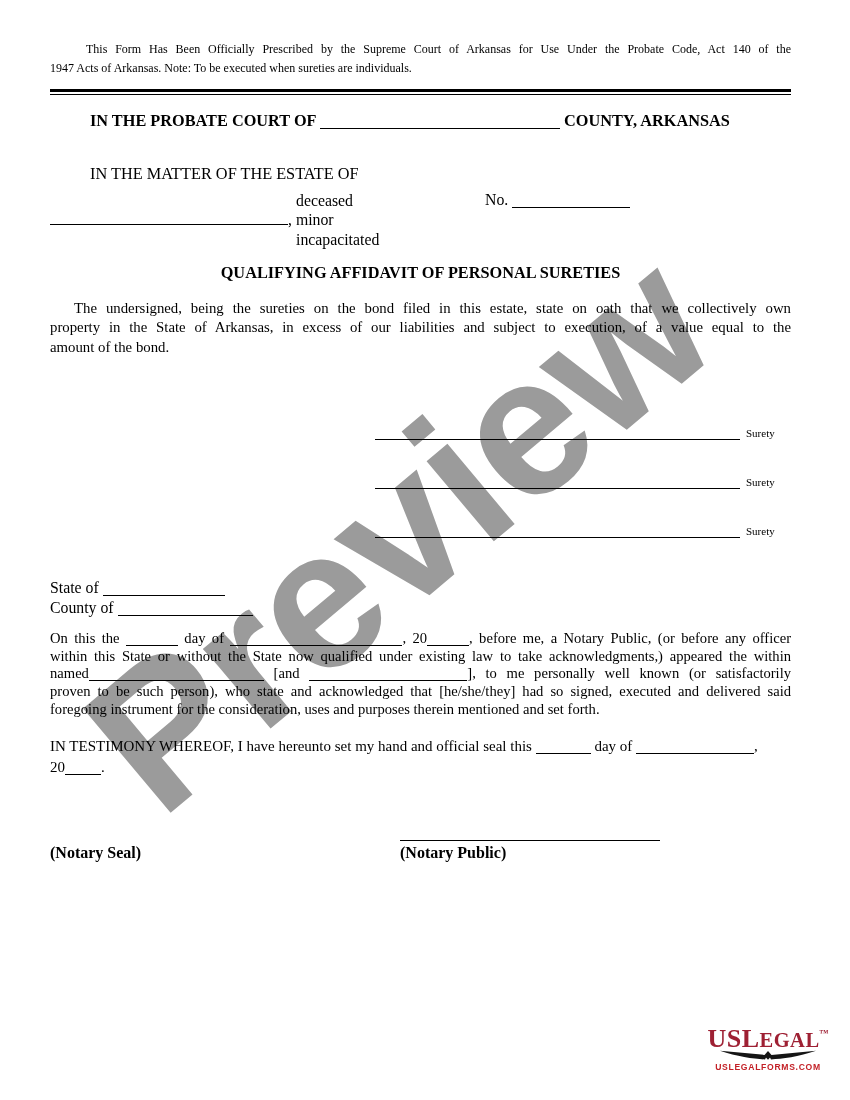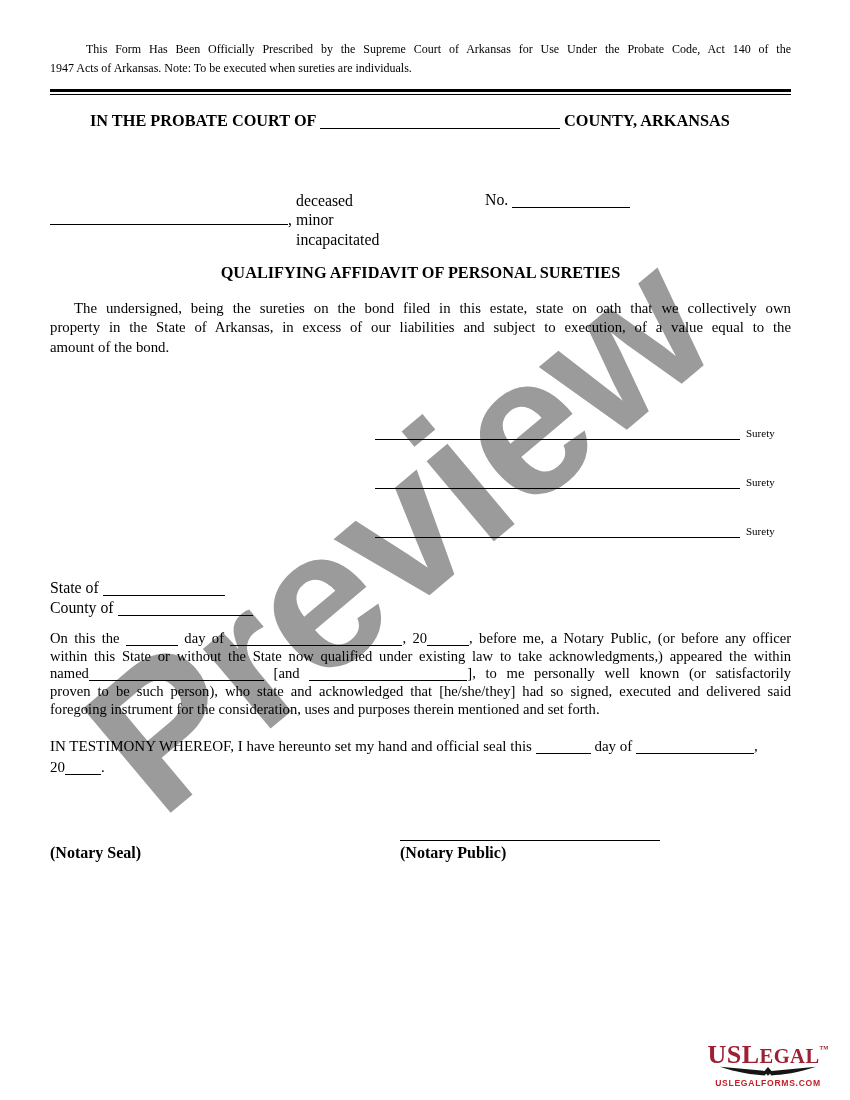--- a/index.html
+++ b/index.html
@@ -57,21 +57,21 @@
   
   .notary-para { top:630px; left:50px; width:741px; font-size:14.6px; line-height:17.7px; }
   .testimony { top:736px; left:50px; width:741px; font-size:15px; line-height:21px; }
 
   .sign-label { position:absolute; top:844px; font-size:16px;font-weight:bold; }
   .seal-label { left:50px; }
   .public-label { left:400px; }
 
   
   .logo { position:absolute; left:705px; top:1026px; width:126px; text-align:center; line-height:1; }
-  .logo-word { font-family:"Liberation Serif","DejaVu Serif",serif; font-weight:bold; font-size:26px; letter-spacing:0.5px; white-space:nowrap;margin-top:16px; }
+  .logo-word { font-family:"Liberation Serif","DejaVu Serif",serif; font-weight:bold; font-size:26px; letter-spacing:0.5px; white-space:nowrap; }
   .logo-small { font-size:20.5px; }
   .logo-tm { font-size:9px; position:relative; top:-11px; letter-spacing:0; }
   .logo-eagle { display:block; margin:-2px auto 1px auto; }
   .logo-site { font-family:"Liberation Sans","DejaVu Sans",sans-serif; font-weight:bold; font-size:8.6px; letter-spacing:0.7px; white-space:nowrap; }
 </style>
 </head>
 <body>
 
 <div class="page">
 
@@ -82,20 +82,21 @@
 
     <div class="abs hdr-note">
       <div class="jl ind36">This Form Has Been Officially Prescribed by the Supreme Court of Arkansas for Use Under the Probate Code, Act 140 of the</div>
       <div class="ln">1947 Acts of Arkansas. Note: To be executed when sureties are individuals.</div>
     </div>
 
     <div class="abs rule"></div>
 
     <div class="abs court ln">IN THE PROBATE COURT OF <span class="blank" style="width: 240px;"></span> COUNTY, ARKANSAS</div>
 
+    <div class="abs matter ln">IN THE MATTER OF THE ESTATE OF</div>
 
     <div class="uline" style="left:50px; top:224px; width:238px;"></div>
 
     <div class="abs estate-opts">
       <div class="ln">deceased</div>
       <div class="ln opt2">, minor</div>
       <div class="ln">incapacitated</div>
     </div>
 
     <div class="abs case-no ln">No. <span class="blank" style="width: 118px;"></span></div>

